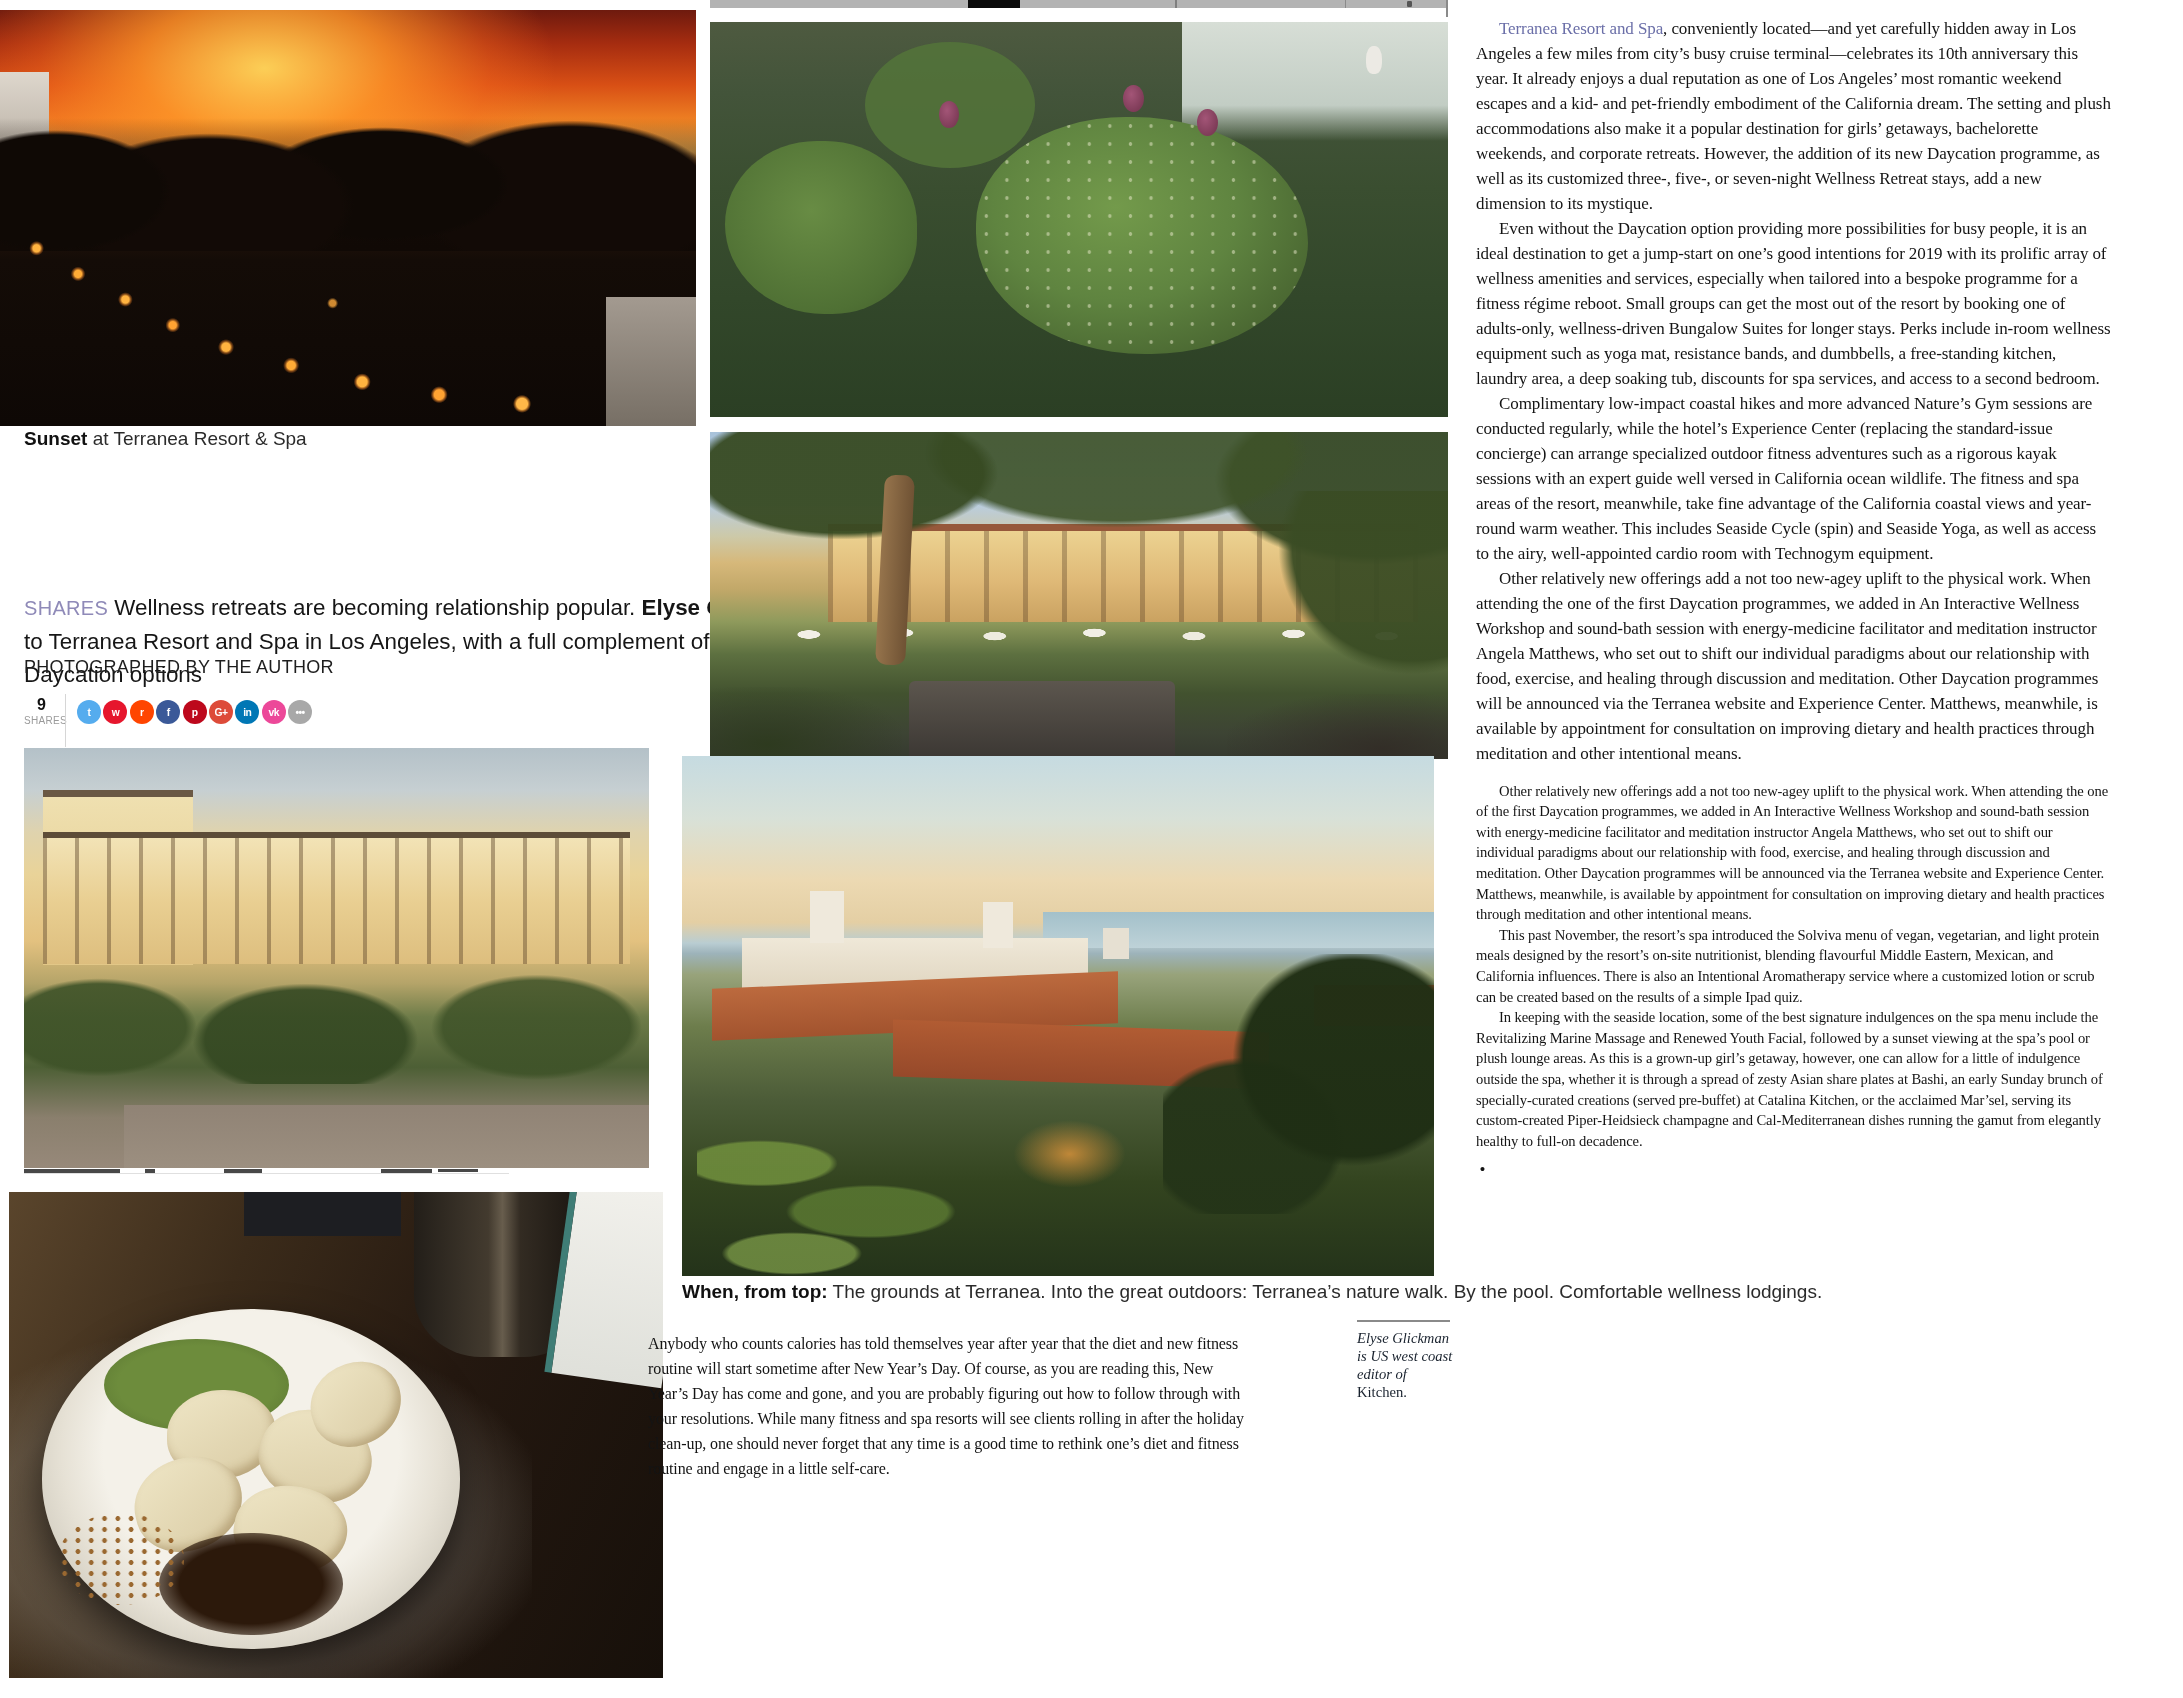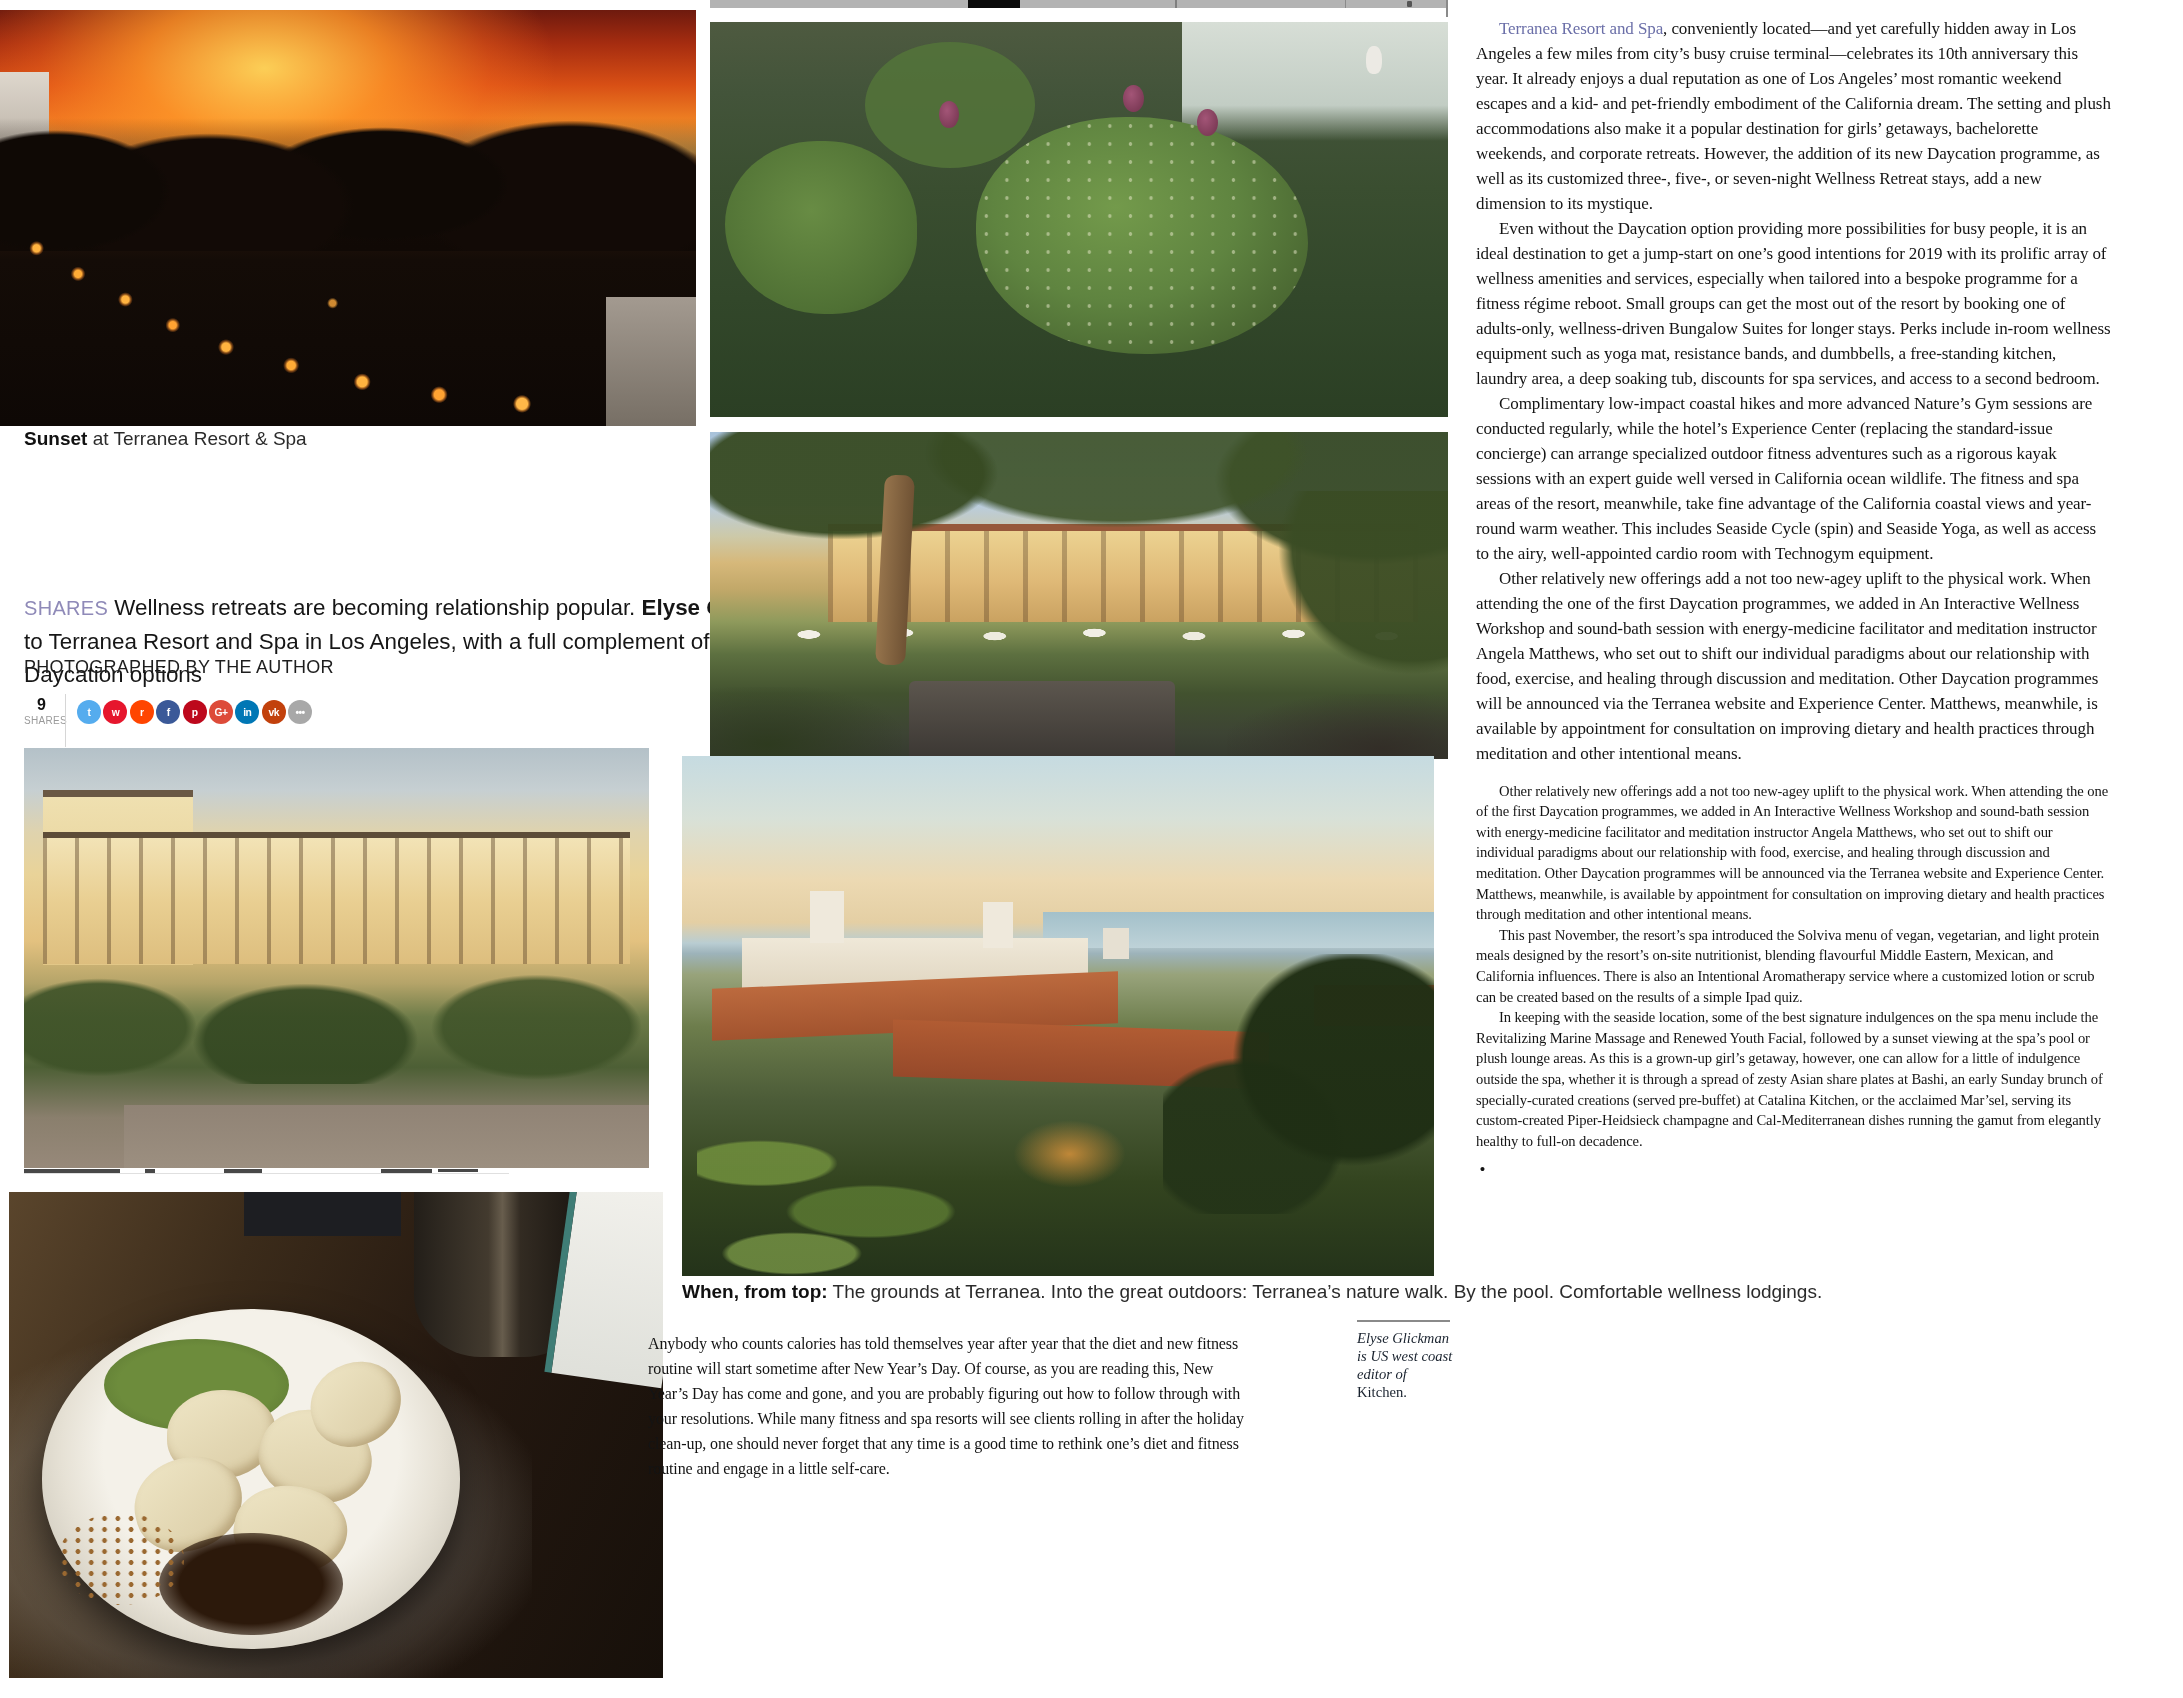--- a/index.html
+++ b/index.html
@@ -226,21 +226,21 @@
     </div>
     <div class="share-divider"></div>
     <div class="share-icons">
       <button class="sb" style="background: rgb(85, 172, 238);">t</button>
       <button class="sb" style="background: rgb(230, 22, 45);">w</button>
       <button class="sb" style="background: rgb(255, 69, 0);">r</button>
       <button class="sb" style="background: rgb(59, 89, 152);">f</button>
       <button class="sb" style="background: rgb(189, 8, 28);">p</button>
       <button class="sb" style="background: rgb(221, 75, 57);">G+</button>
       <button class="sb" style="background: rgb(0, 119, 181);">in</button>
-      <button class="sb" style="background: #c2410c;">vk</button>
+      <button class="sb" style="background: #ec4899;">vk</button>
       <button class="sb" style="background: rgb(168, 168, 168);">•••</button>
     </div>
   </div>
 
   <figure class="photo-building">
     <div class="bld-tower"></div>
     <div class="bld-main"></div>
     <div class="bld-green"></div>
     <div class="bld-path"></div>
   </figure>

